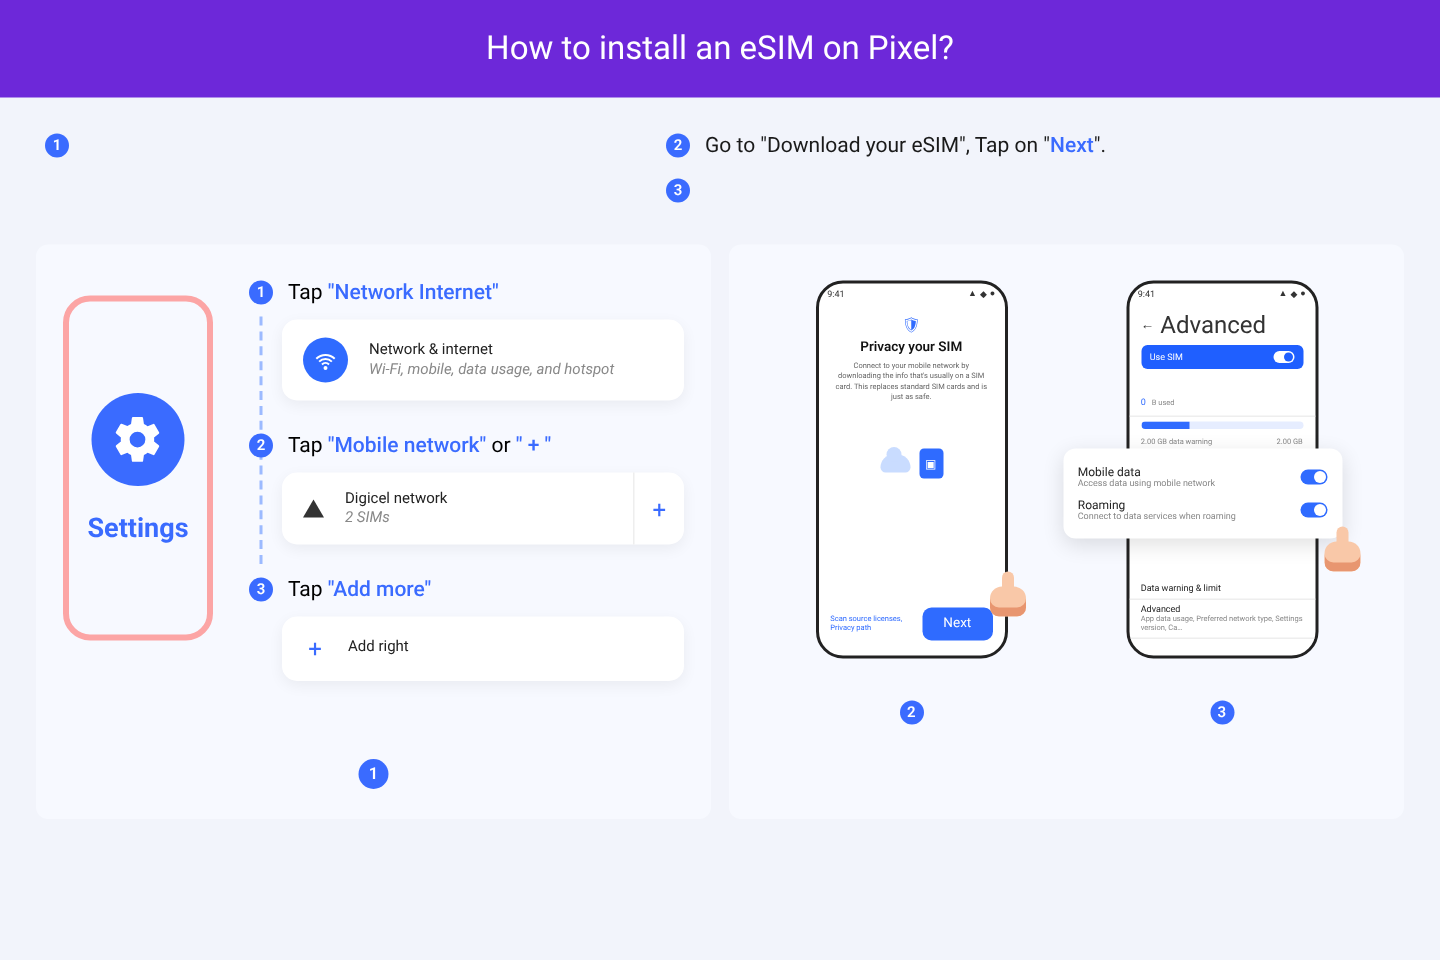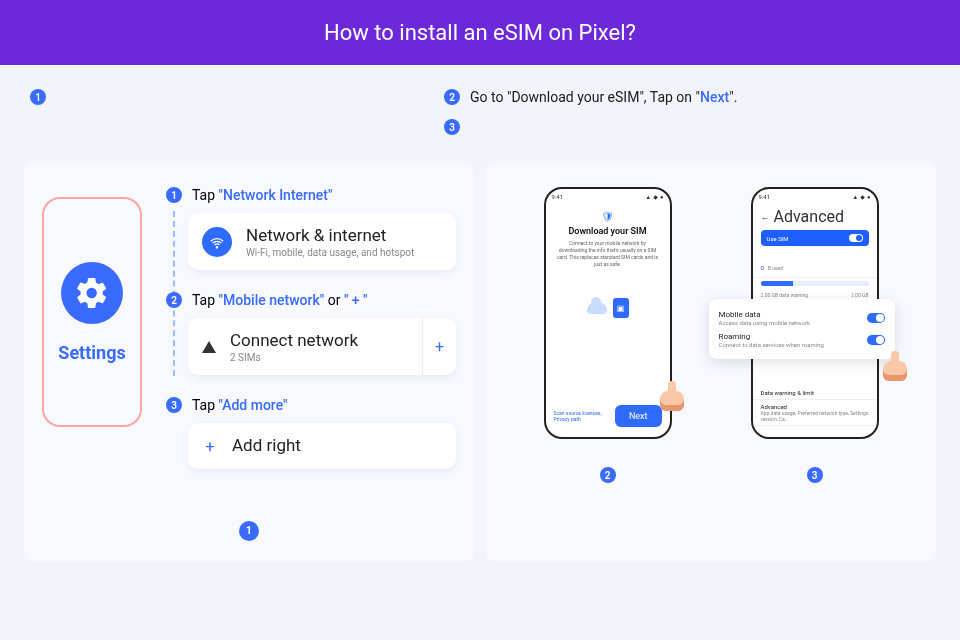--- a/index.html
+++ b/index.html
@@ -54,21 +54,21 @@
   border-radius: 8px;
   padding: 24px 18px 20px;
   position: relative;
 }
 
 
 .card-left-inner { display: flex; gap: 24px; align-items: flex-start; }
 .pixel-phone {
   width: 100px;
   height: 230px;
-  border: 2px solid #fca5a5;
+  border: 4px solid #fca5a5;
   border-radius: 18px;
   margin-top: 10px;
   display: flex;
   flex-direction: column;
   align-items: center;
   justify-content: center;
   gap: 18px;
 }
 .gear-circle {
   width: 62px; height: 62px;
@@ -100,22 +100,22 @@
 }
 .wifi-icon {
   width: 30px; height: 30px;
   border-radius: 50%;
   background: #2f6bff;
   display: flex;
   align-items: center;
   justify-content: center;
 }
 .wifi-icon svg { width: 16px; height: 16px; fill: #fff; }
-.step-card .sc-title { font-size: 17px; color: #222; margin-bottom: 2px; }
-.step-card .sc-sub { font-size: 10px; color: #888; }
+.step-card .sc-title { font-size: 10px; color: #222; margin-bottom: 2px; }
+.step-card .sc-sub { font-size: 10px; color: #888; font-style: italic; }
 .step-card.mobile-net { position: relative; }
 .sim-icon {
   width: 0; height: 0;
   border-left: 7px solid transparent;
   border-right: 7px solid transparent;
   border-bottom: 12px solid #333;
 }
 .plus-right {
   position: absolute;
   right: 0; top: 0; bottom: 0;
@@ -399,21 +399,21 @@
         </div>
 
         <div class="step">
           <div class="step-head">
             <span class="badge">2</span>
             <span><span>Tap </span><span class="hl">"Mobile network"</span><span> or </span><span class="hl">" + "</span></span>
           </div>
           <div class="step-card mobile-net">
             <div class="sim-icon"></div>
             <div>
-              <div class="sc-title">Connect network</div>
+              <div class="sc-title">Digicel network</div>
               <div class="sc-sub">2 SIMs</div>
             </div>
             <div class="plus-right">+</div>
           </div>
         </div>
 
         <div class="step">
           <div class="step-head">
             <span class="badge">3</span>
             <span><span>Tap </span><span class="hl">"Add more"</span></span>
@@ -440,21 +440,21 @@
           <div class="status-bar">
             <span>9:41</span>
             <div class="status-icons">
                 <span>▲</span>
                 <span>◆</span>
                 <span>●</span>
               </div>
           </div>
           <div class="dl-body">
             <div class="shield">🛡</div>
-            <div class="dl-title">Download your SIM</div>
+            <div class="dl-title">Privacy your SIM</div>
             <div class="dl-desc">Connect to your mobile network by downloading the info that's usually on a SIM card. This replaces standard SIM cards and is just as safe.</div>
             <div class="dl-cloud">
               <div class="cloud"></div>
               <div class="sim">▣</div>
             </div>
           </div>
           <div class="dl-footer">
             <div class="link">Scan source licenses, Privacy path</div>
             <div class="next-btn">Next</div>
           </div>

